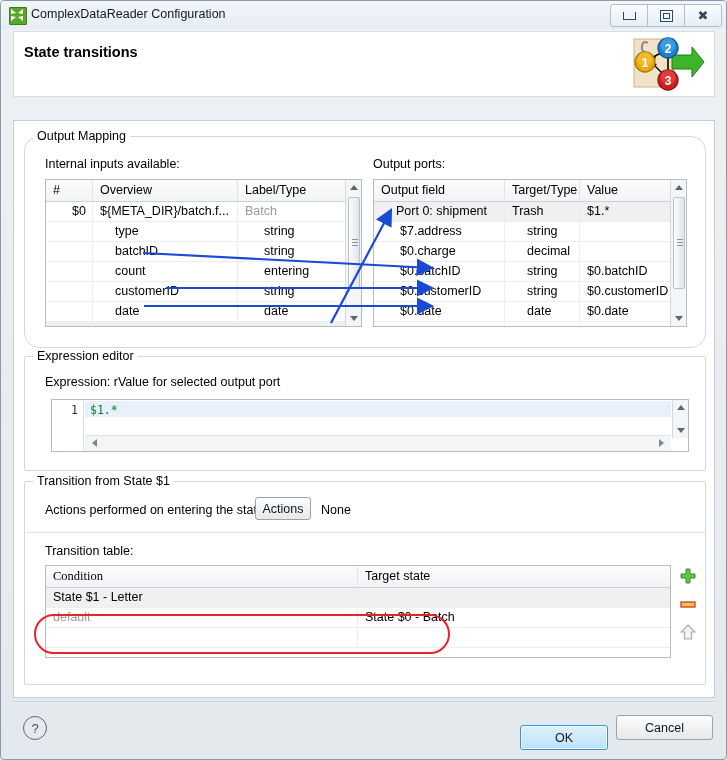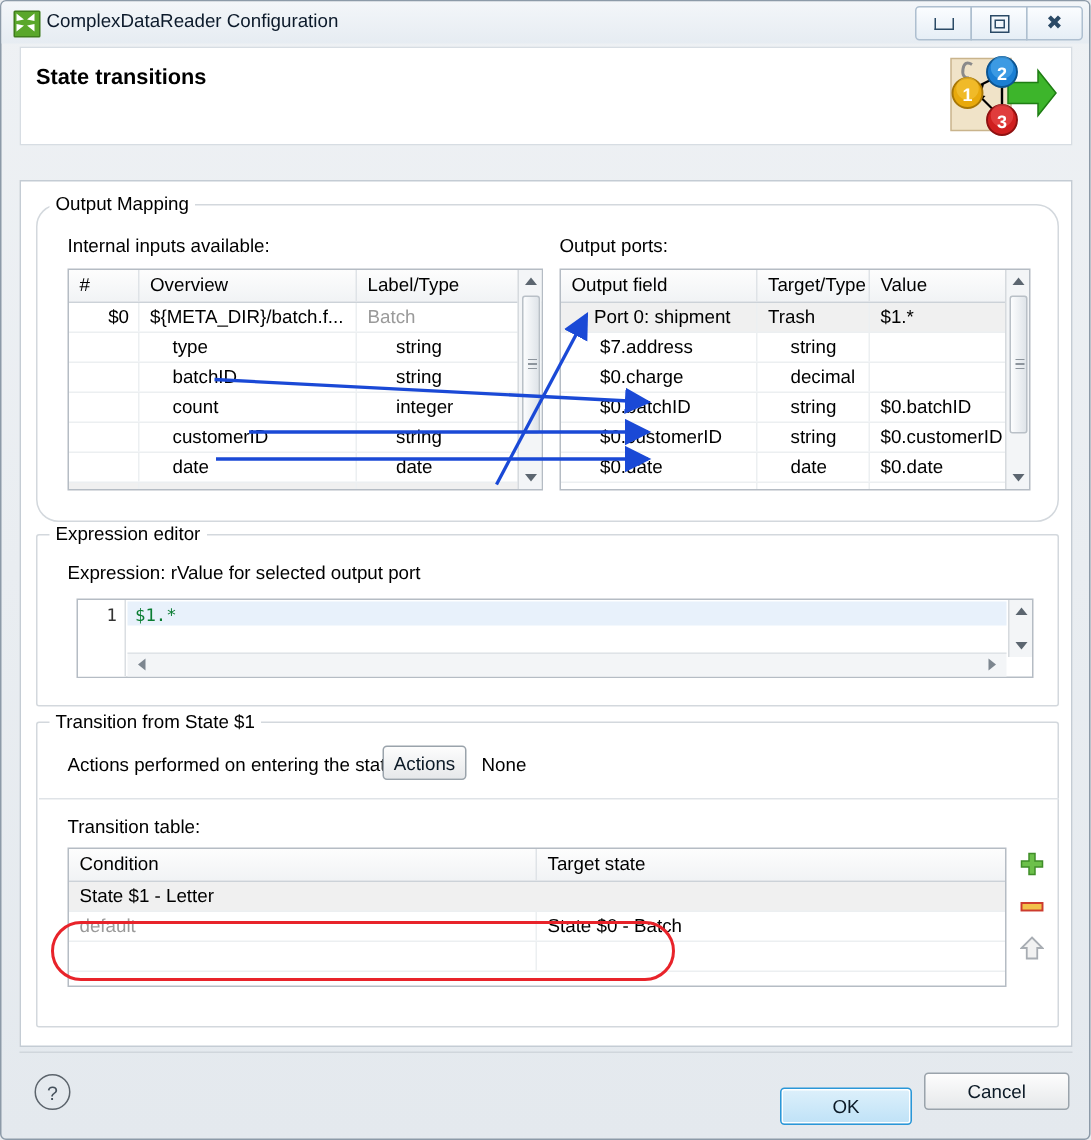--- a/index.html
+++ b/index.html
@@ -238,21 +238,21 @@
           <div class="td ind2" style="width:110px;">string</div>
         </div>
         <div class="trow">
           <div class="td num" style="width:46px;"></div>
           <div class="td ind" style="width:145px;">batchID</div>
           <div class="td ind2" style="width:110px;">string</div>
         </div>
         <div class="trow">
           <div class="td num" style="width:46px;"></div>
           <div class="td ind" style="width:145px;">count</div>
-          <div class="td ind2" style="width:110px;">integer</div>
+          <div class="td ind2" style="width:110px;">entering</div>
         </div>
         <div class="trow">
           <div class="td num" style="width:46px;"></div>
           <div class="td ind" style="width:145px;">customerID</div>
           <div class="td ind2" style="width:110px;">string</div>
         </div>
         <div class="trow">
           <div class="td num" style="width:46px;"></div>
           <div class="td ind" style="width:145px;">date</div>
           <div class="td ind2" style="width:110px;">date</div>
@@ -369,21 +369,21 @@
       <div class="lbl" style="left:20px;top:21px;">Actions performed on entering the state:</div>
       <div class="btn" style="position:absolute;left:230px;top:15px;width:56px;height:23px;">Actions</div>
       <div class="lbl" style="left:296px;top:21px;">None</div>
 
       <div style="position:absolute;left:1px;top:50px;width:680px;height:1px;background:#dfe3e7;"></div>
 
       <div class="lbl" style="left:20px;top:62px;">Transition table:</div>
 
       <div class="tbl" style="left:20px;top:83px;width:626px;height:93px;">
         <div class="thead">
-          <div class="th" style="width:311px;">Condition</div>
+          <div class="th" style="width:311px;font-family:Liberation Serif, serif;">Condition</div>
           <div class="th" style="width:313px;">Target state</div>
         </div>
         <div class="trow sel">
           <div class="td" style="width:313px;">State $1 - Letter</div>
         </div>
         <div class="trow">
           <div class="td grey" style="width:311px;">default</div>
           <div class="td" style="width:313px;">State $0 - Batch</div>
         </div>
         <div class="trow">

